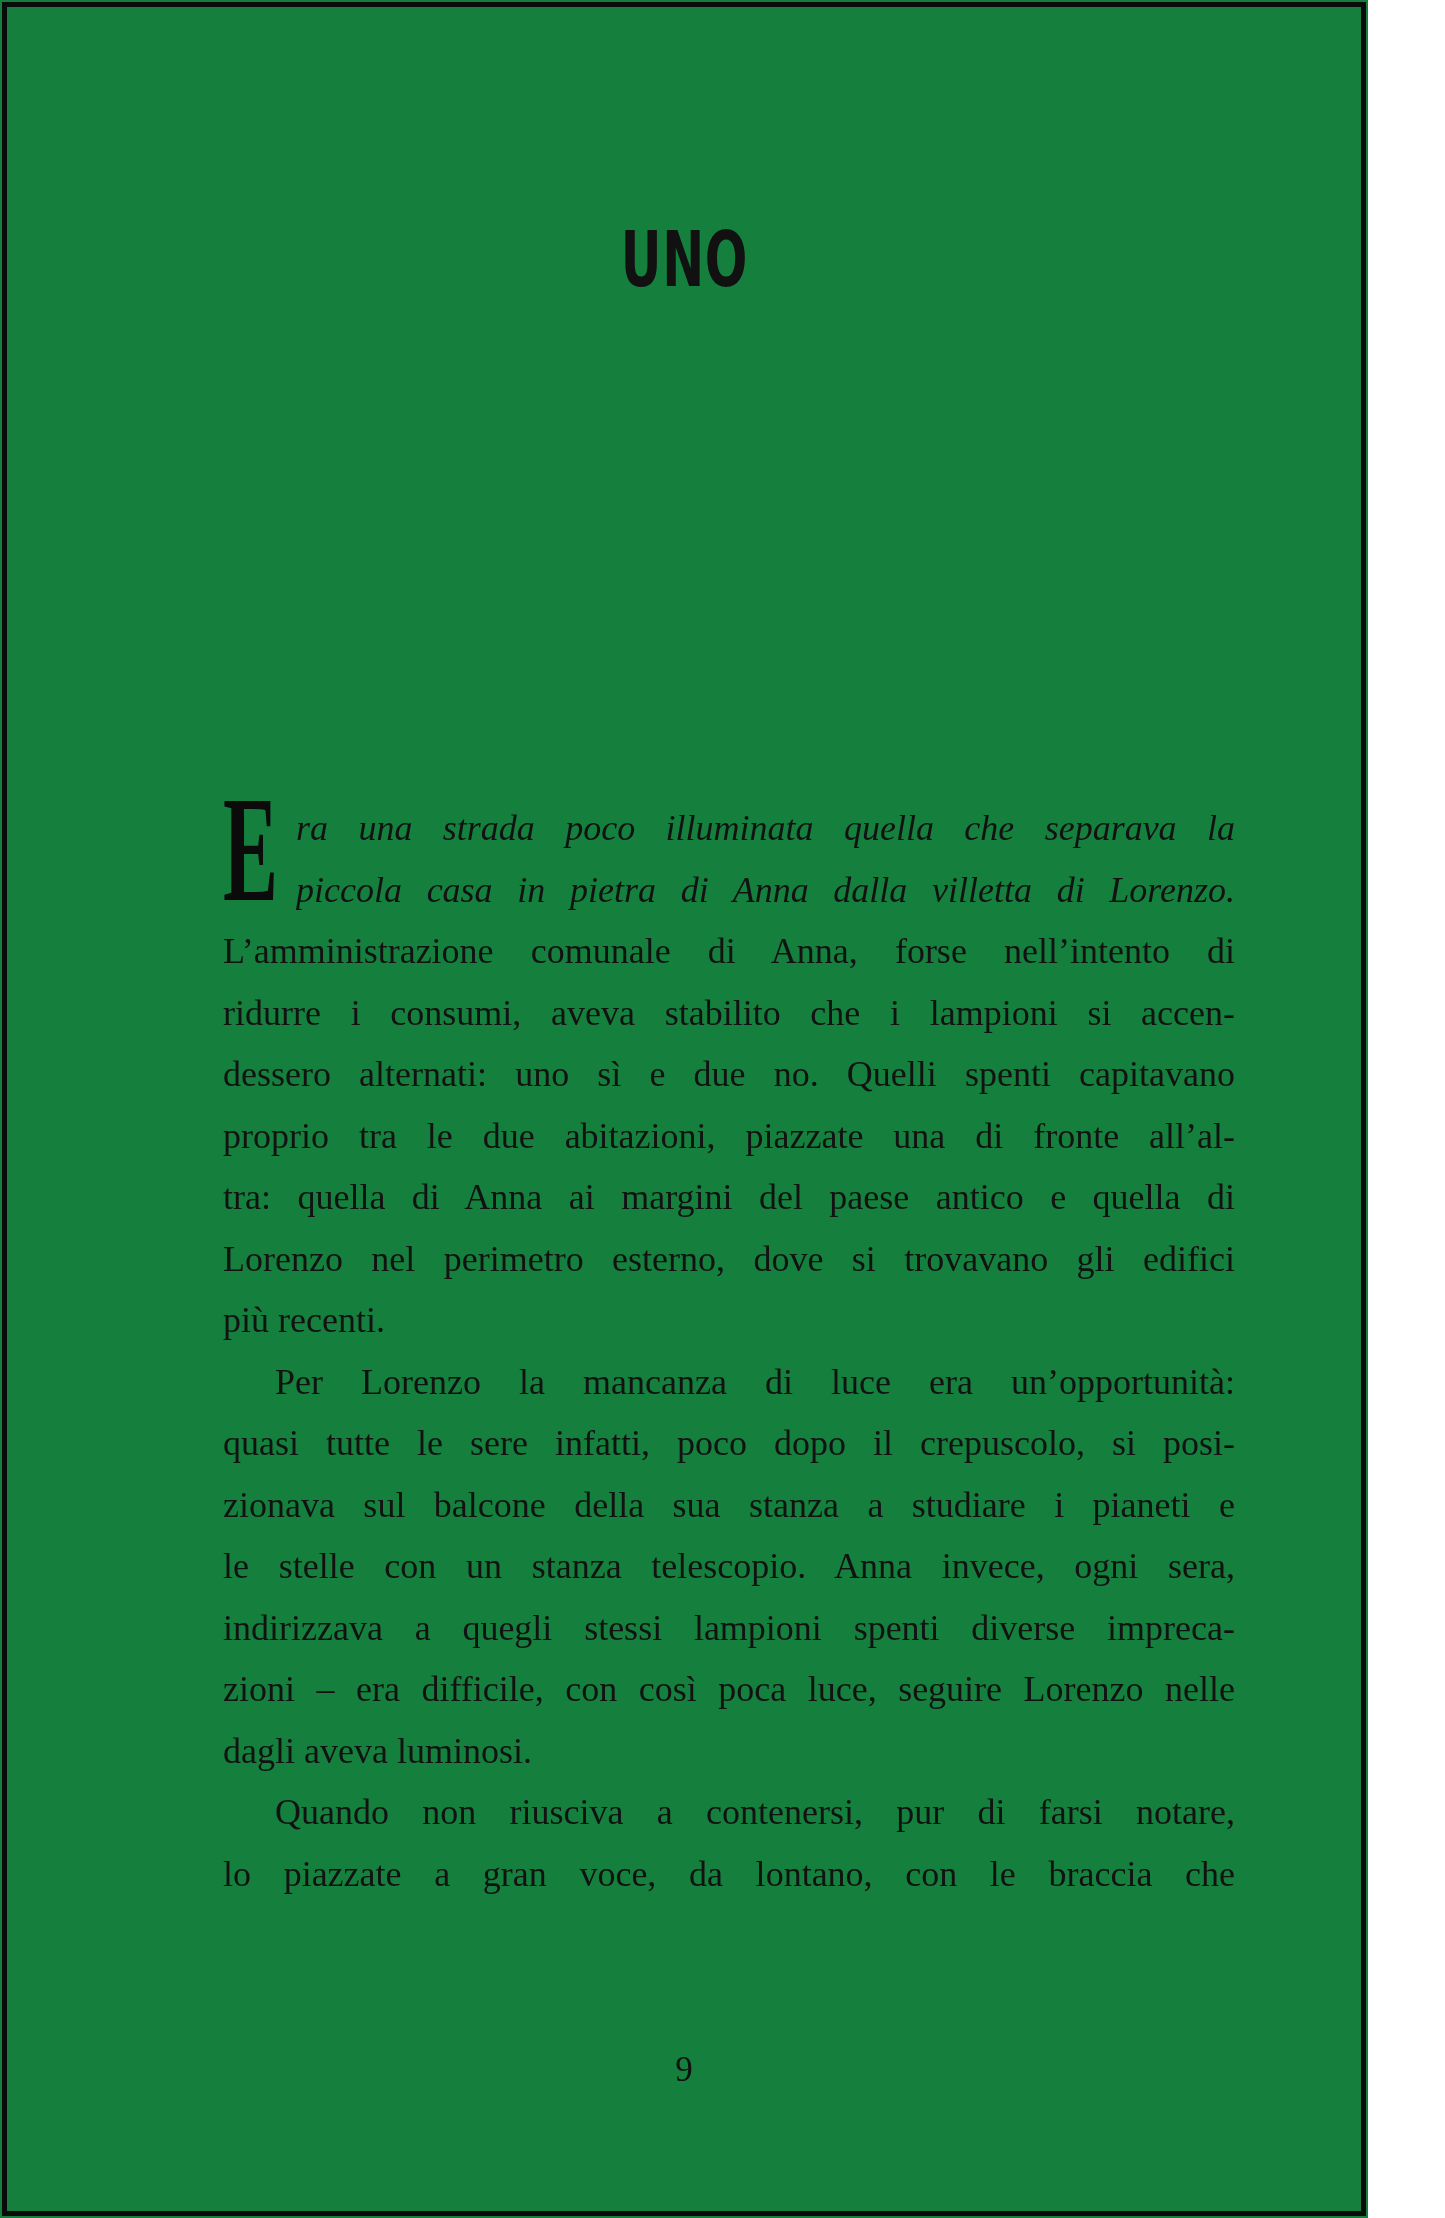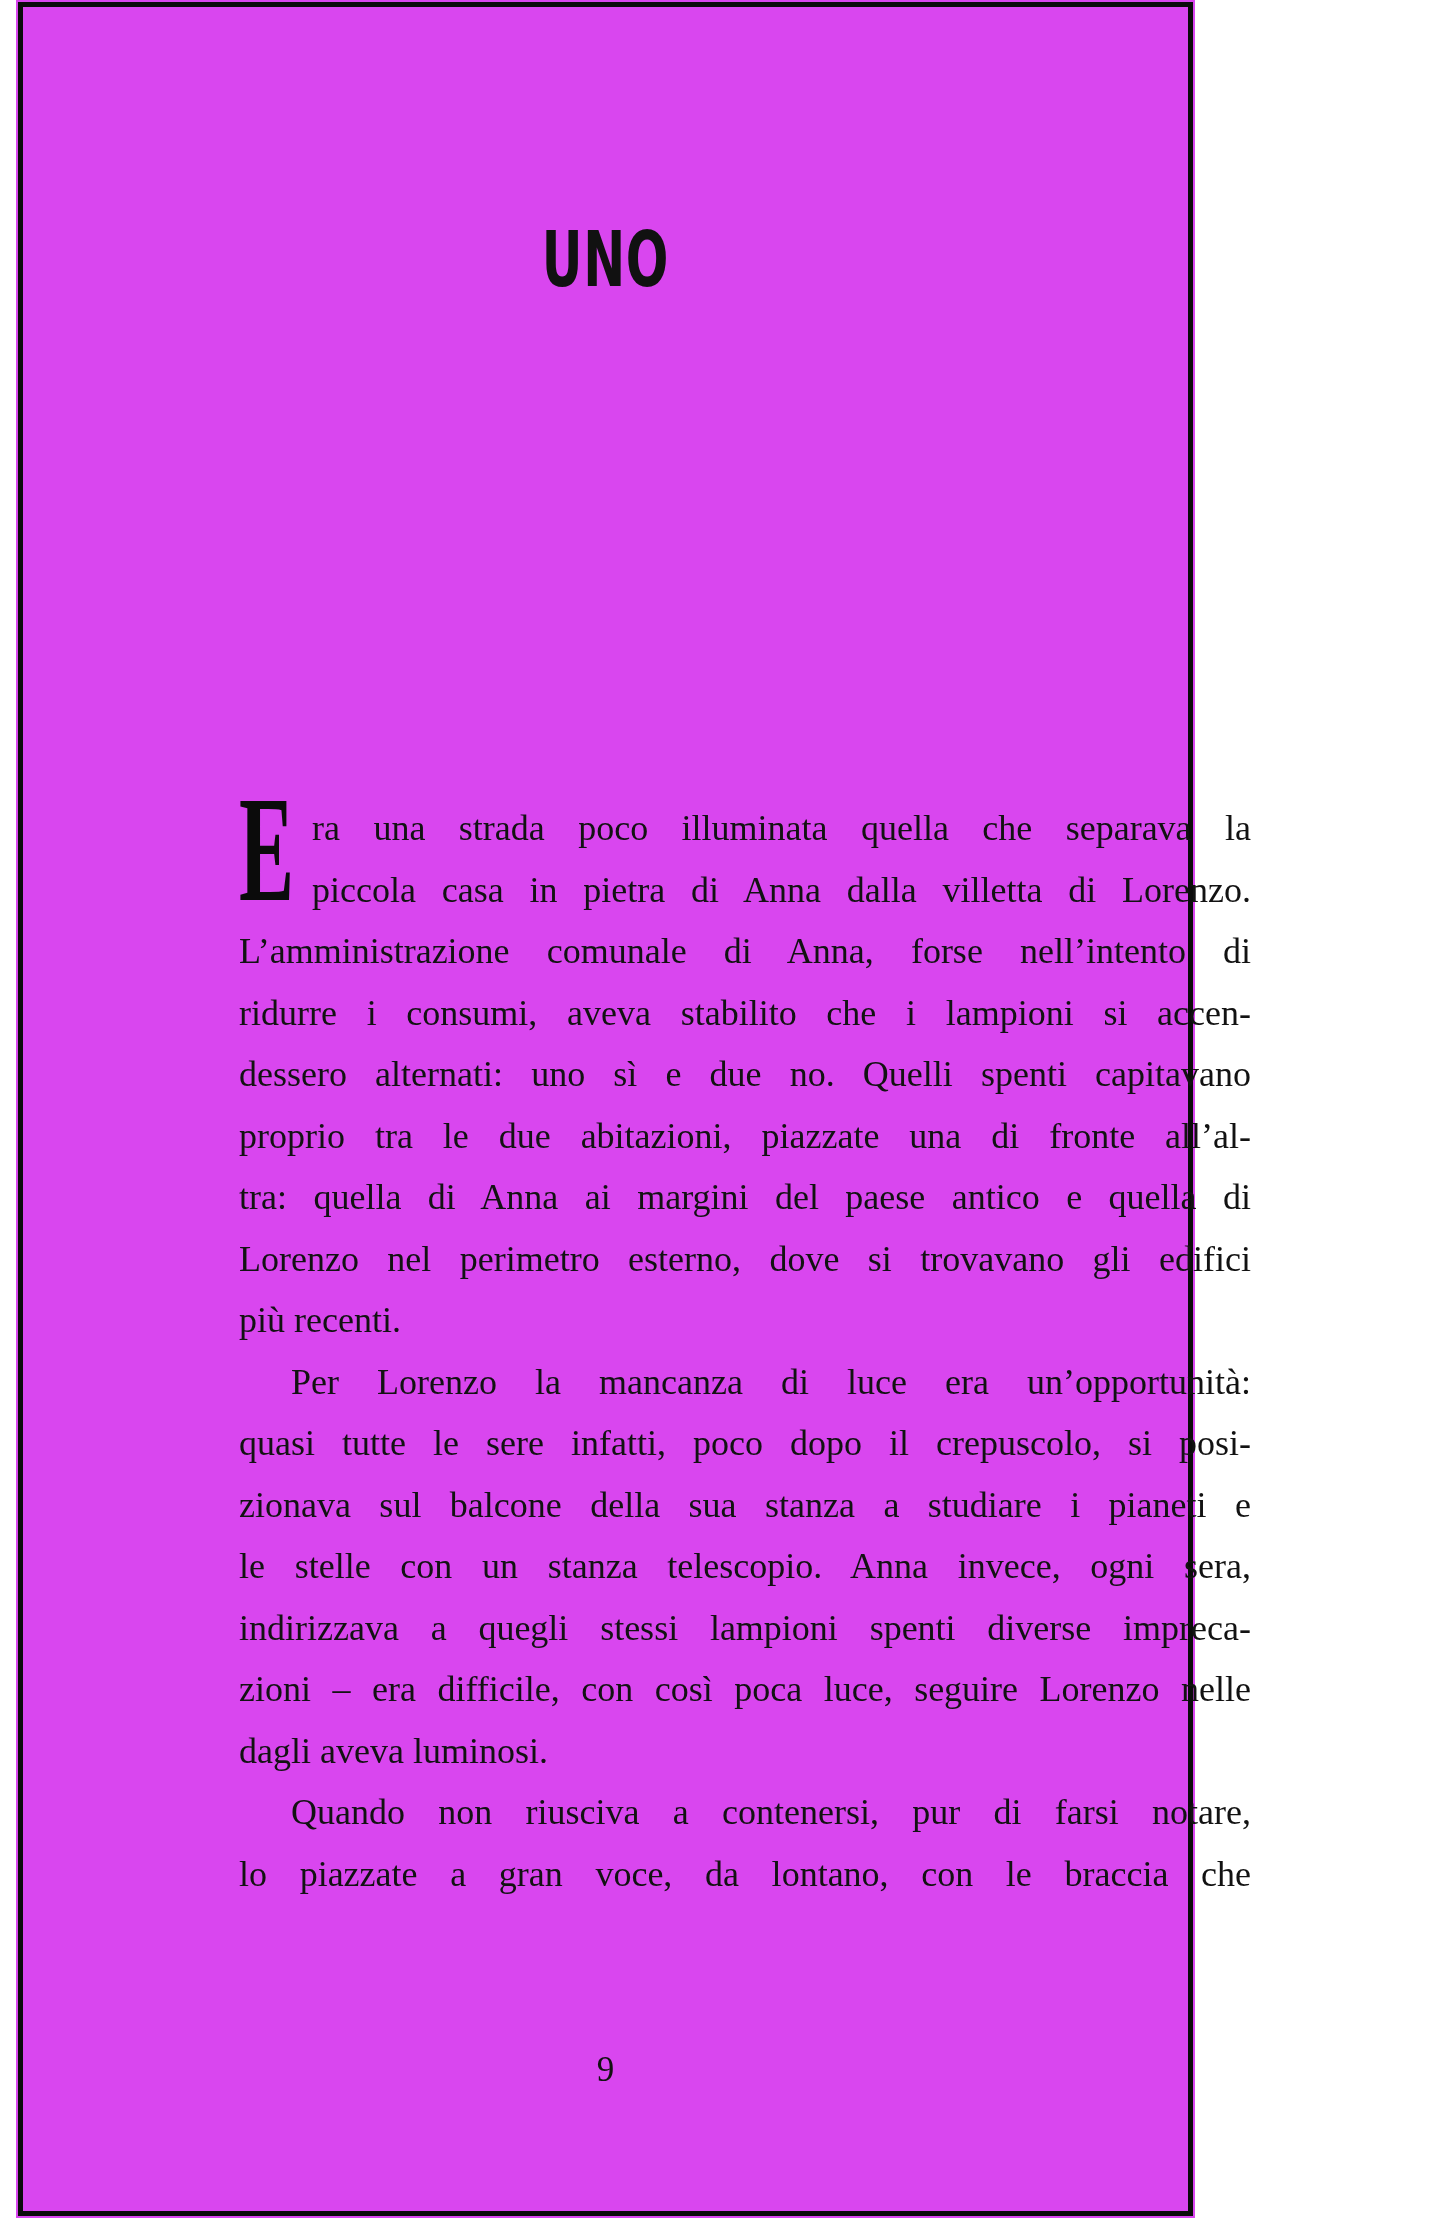--- a/index.html
+++ b/index.html
@@ -7,24 +7,23 @@
     padding: 0;
     width: 1445px;
     height: 2218px;
     background: #ffffff;
     font-family: "Liberation Serif", serif;
     color: #0e0e0e;
     overflow: hidden;
   }
   .page {
     position: relative;
-    width: 1179px;
+    width: 1368px;
     height: 2218px;
-    background: #d946ef;
-    margin-left: 16px;
+    background: #15803d;
   }
   .page-frame {
     position: absolute;
     left: 2px;
     top: 2px;
     right: 2px;
     bottom: 2px;
     border: 5px solid #0b0b0b;
     pointer-events: none;
   }
@@ -74,20 +73,21 @@
   }
   .line.j {
     text-align: justify;
     text-align-last: justify;
   }
   .line.l {
     text-align: left;
   }
   .line.dropline {
     margin-left: 73px;
+    font-style: italic;
   }
   .line.indent {
     text-indent: 52px;
   }
   .page-number {
     position: absolute;
     top: 2052px;
     left: 0;
     width: 100%;
     text-align: center;

